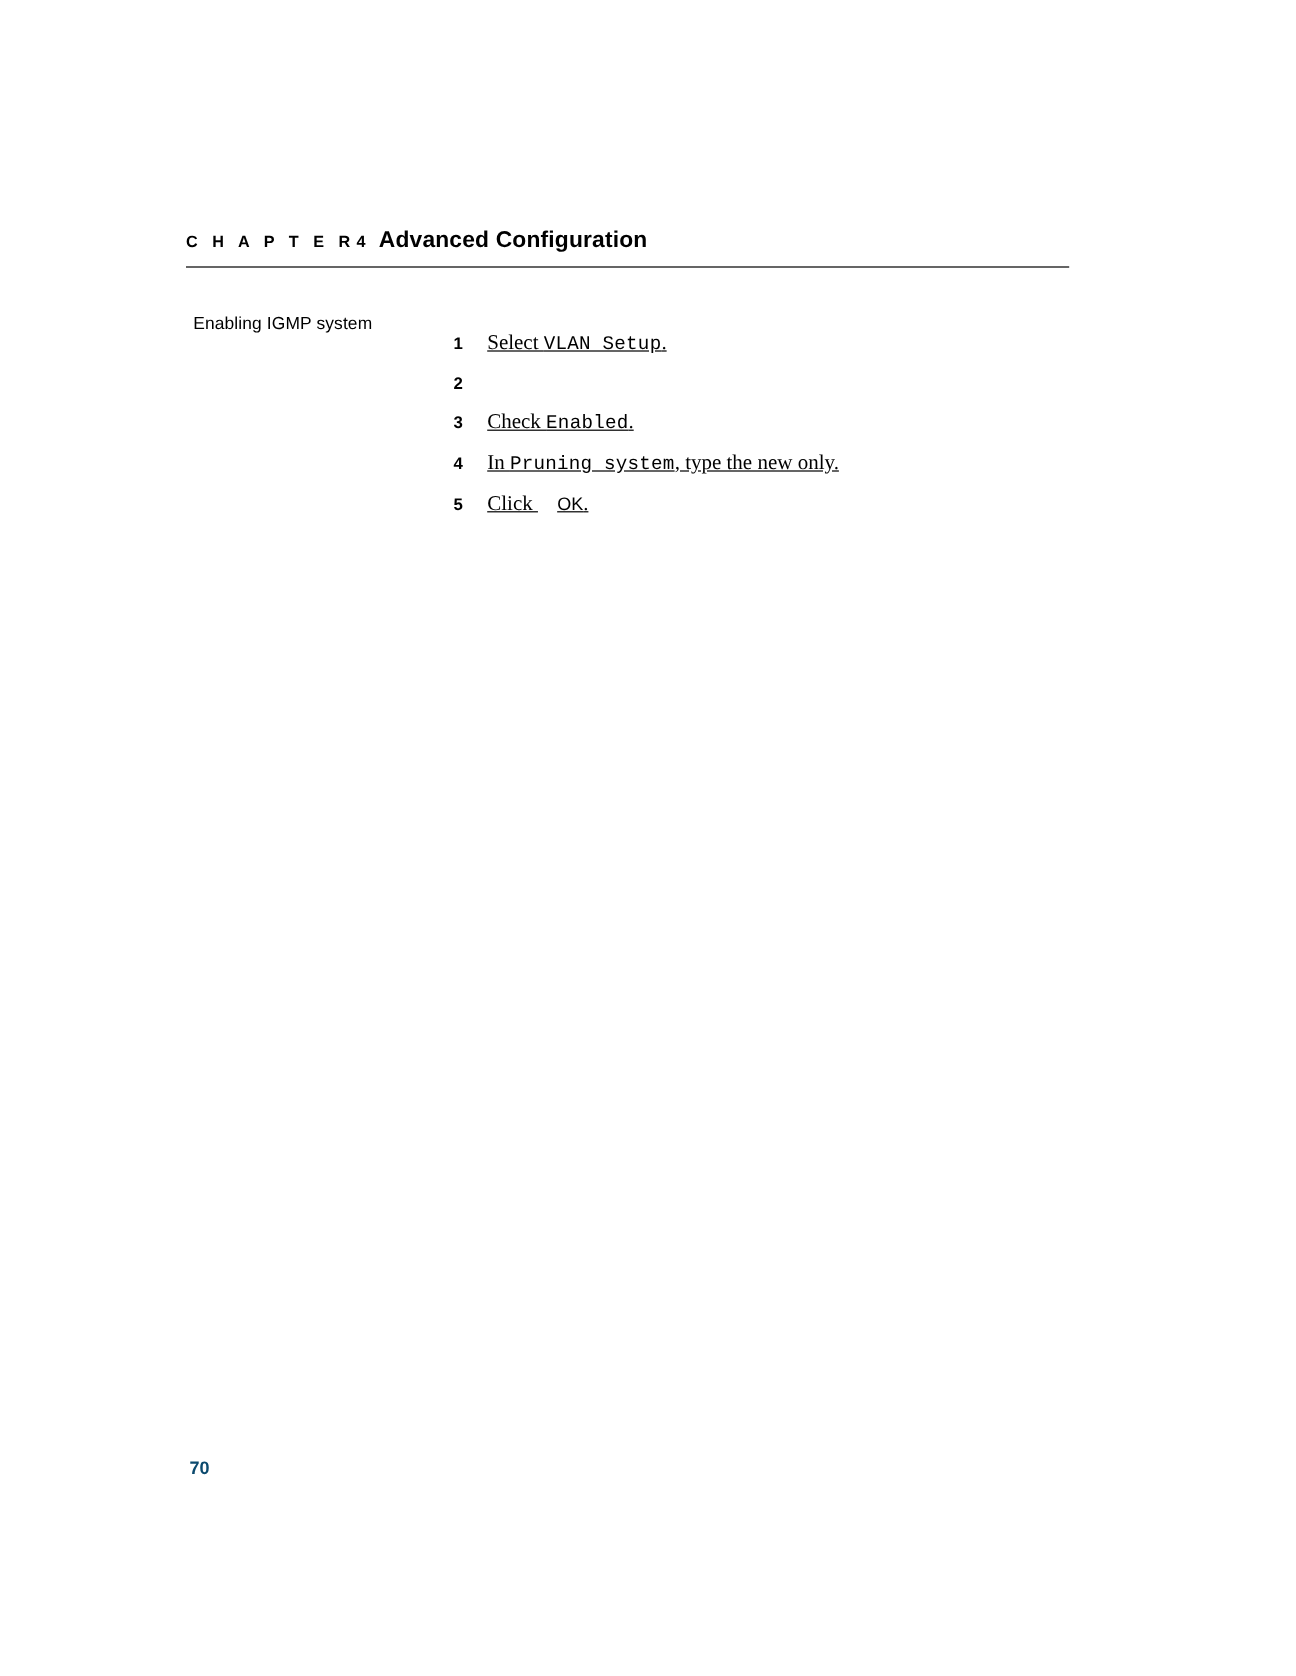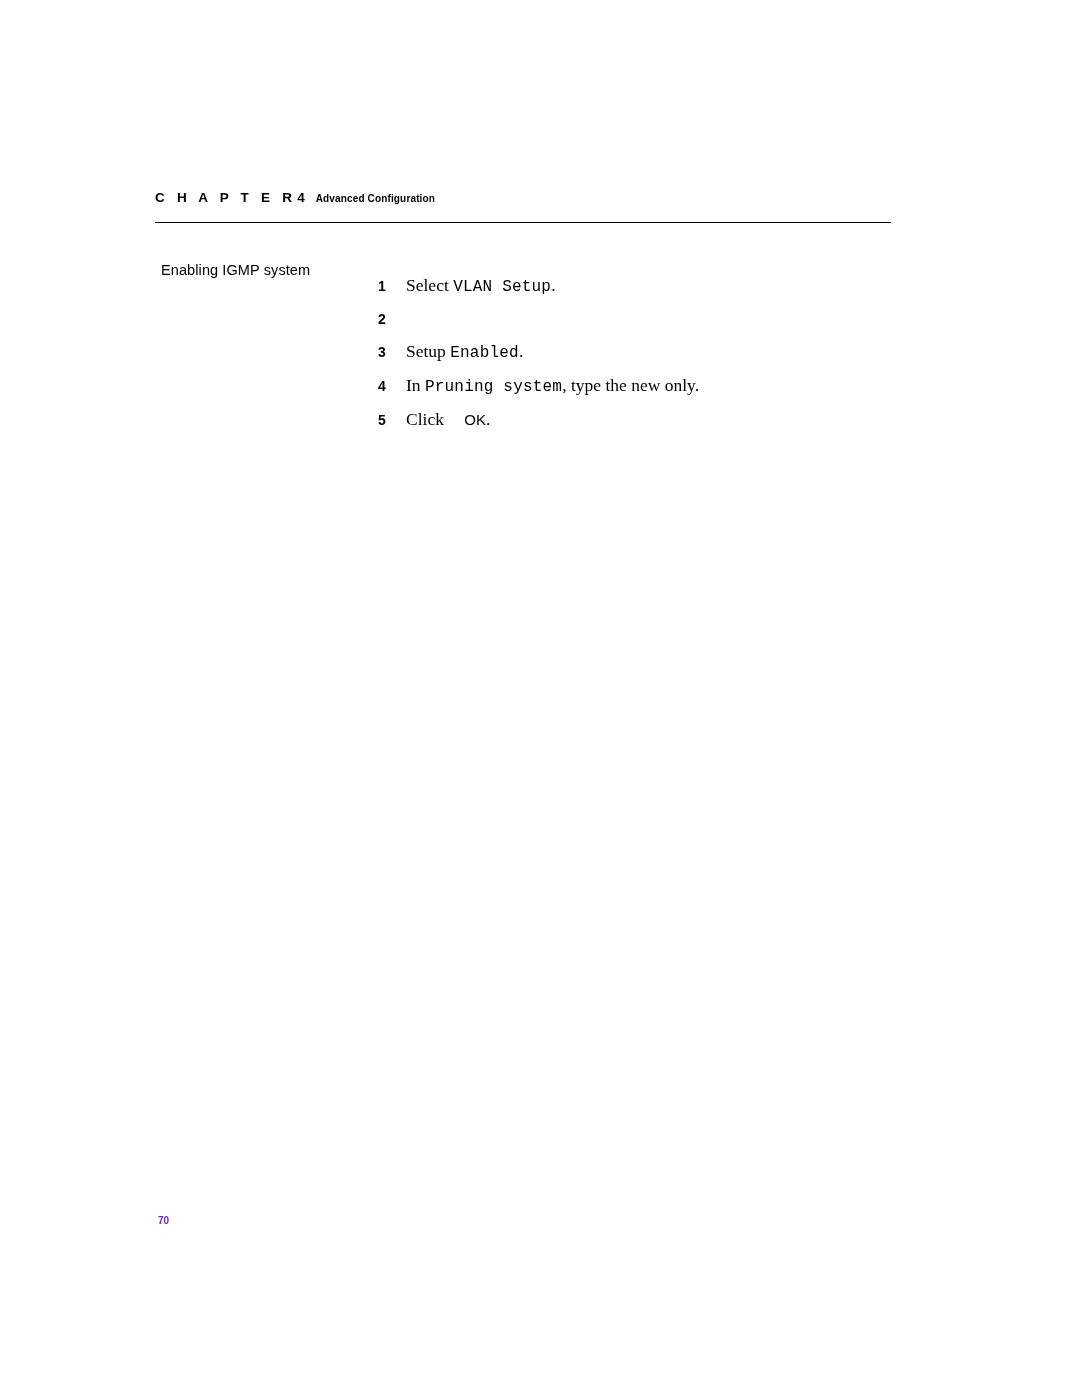--- a/index.html
+++ b/index.html
@@ -47,21 +47,21 @@
   .chapter-num {
     font-family: "Liberation Sans", sans-serif;
     font-weight: bold;
     font-size: 13.5px;
     margin-left: 1px;
     margin-right: 11px;
   }
   .chapter-title {
     font-family: "Liberation Sans", sans-serif;
     font-weight: bold;
-    font-size: 10px;
+    font-size: 19px;
     letter-spacing: 0.15px;
   }
   .header-rule {
     position: absolute;
     left: 155px;
     top: 222px;
     width: 736px;
     height: 1px;
     background: #000000;
   }
@@ -106,41 +106,42 @@
     font-family: "Liberation Sans", sans-serif;
     font-weight: bold;
     font-size: 14px;
     width: 28px;
     flex: 0 0 28px;
     text-align: left;
   }
   .step-text {
     font-family: "Liberation Serif", serif;
     font-size: 17.5px;
+    text-decoration: underline;
   }
   .mono {
     font-family: "Liberation Mono", monospace;
     font-size: 16px;
     letter-spacing: 0.2px;
   }
   .sans-sm {
     font-family: "Liberation Sans", sans-serif;
     font-size: 15px;
     margin-left: 16px;
   }
 
   
   .page-number {
     position: absolute;
     left: 158px;
     top: 1215px;
     font-family: "Liberation Sans", sans-serif;
     font-weight: bold;
-    font-size: 10px;
-    color: #6d28d9;
+    font-size: 15px;
+    color: #0c4a6e;
   }
 </style>
 </head>
 <body>
 
 <div class="page">
 
   <div class="header">
     <div class="header-row">
       <span class="chapter-word">C H A P T E R</span>
@@ -160,21 +161,21 @@
         <span class="step-num">1</span>
         <span class="step-text"><span>Select </span><span class="mono">VLAN Setup</span><span>.</span></span>
       </div>
 
       <div class="step">
         <span class="step-num">2</span>
       </div>
 
       <div class="step">
         <span class="step-num">3</span>
-        <span class="step-text"><span>Setup </span><span class="mono">Enabled</span><span>.</span></span>
+        <span class="step-text"><span>Check </span><span class="mono">Enabled</span><span>.</span></span>
       </div>
 
       <div class="step">
         <span class="step-num">4</span>
         <span class="step-text"><span>In </span><span class="mono">Pruning system</span><span>, type the new only.</span></span>
       </div>
 
       <div class="step">
         <span class="step-num">5</span>
         <span class="step-text"><span>Click </span><span class="sans-sm">OK</span><span>.</span></span>

